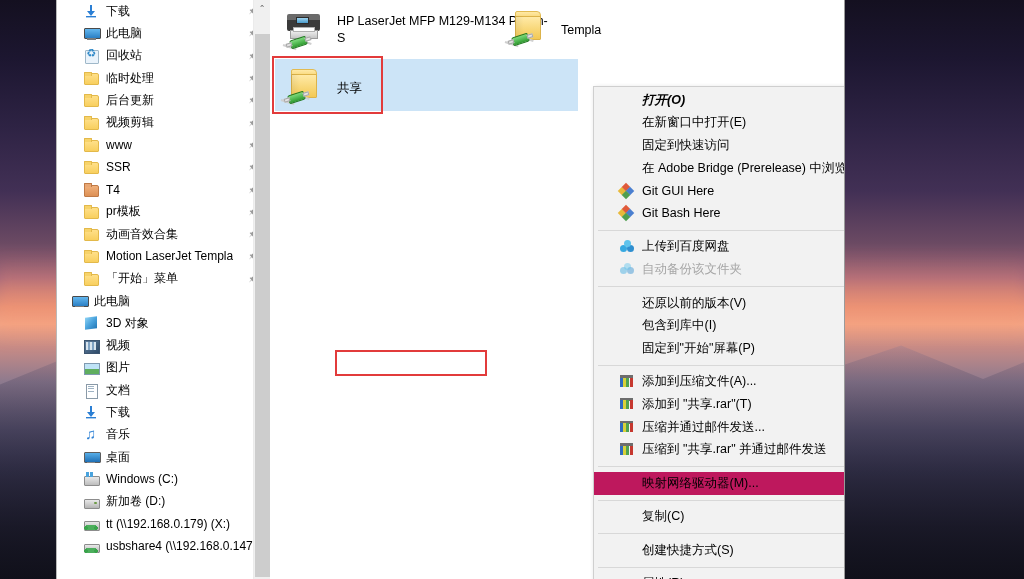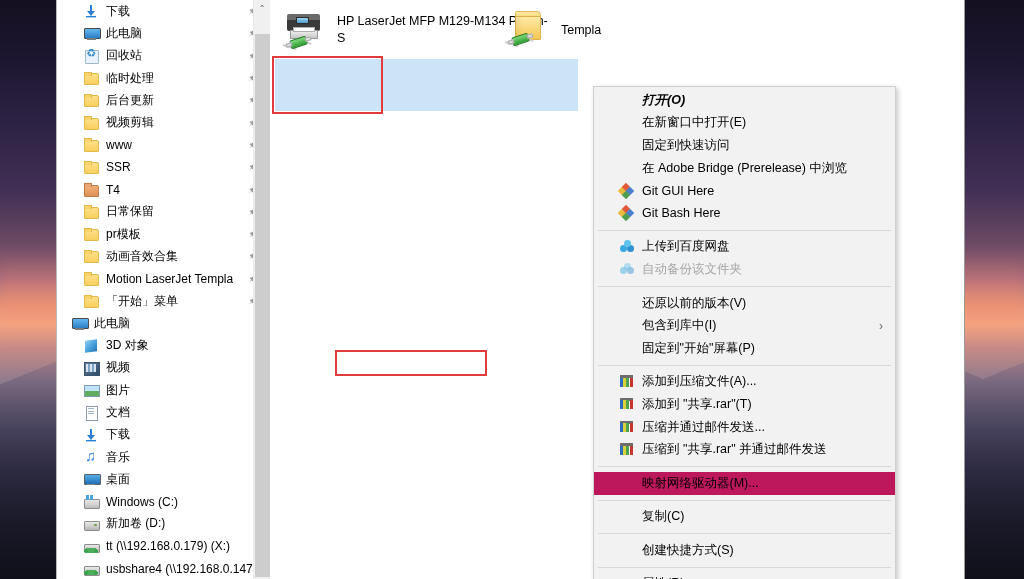--- a/index.html
+++ b/index.html
@@ -40,21 +40,21 @@
   }
   #desktop .haze {
     position: absolute; left:0; right:0; top: 44%; height: 16%;
     background: linear-gradient(180deg, rgba(255,160,120,0) 0%, rgba(255,150,110,.30) 45%, rgba(255,160,130,0) 100%);
     filter: blur(6px);
   }
 
   
   #explorer {
     position: absolute;
-    left: 56px; top: 0; width: 909px; height: 579px;
+    left: 56px; top: 0; width: 789px; height: 579px;
     background: #ffffff;
     border-left: 1px solid #b9b9b9;
     border-right: 1px solid #9a9a9a;
     overflow: hidden;
   }
 
   
   #navpane {
     position: absolute; left: 0; top: 0; width: 213px; height: 100%;
     background: #ffffff;
@@ -414,29 +414,20 @@
         <span class="nav-ico ic-folder ic-folder-orange"></span>
         <span class="nav-label">T4</span>
         <span class="pin">
           <svg width="11" height="11" viewBox="0 0 11 11">
             <path d="M7.2.9 6.4 1.7l.5.5-2.6 2-1-.3-.7.7 1.7 1.7-2.6 3 3-2.6 1.7 1.7.7-.7-.3-1 2-2.6.5.5.8-.8z" fill="#9a9a9a"></path>
           </svg>
         </span>
       </div>
       <div class="nav-item indent1">
         <span class="nav-ico ic-folder"></span>
-        <span class="nav-label">日常保留</span>
-        <span class="pin">
-          <svg width="11" height="11" viewBox="0 0 11 11">
-            <path d="M7.2.9 6.4 1.7l.5.5-2.6 2-1-.3-.7.7 1.7 1.7-2.6 3 3-2.6 1.7 1.7.7-.7-.3-1 2-2.6.5.5.8-.8z" fill="#9a9a9a"></path>
-          </svg>
-        </span>
-      </div>
-      <div class="nav-item indent1">
-        <span class="nav-ico ic-folder"></span>
         <span class="nav-label">pr模板</span>
         <span class="pin">
           <svg width="11" height="11" viewBox="0 0 11 11">
             <path d="M7.2.9 6.4 1.7l.5.5-2.6 2-1-.3-.7.7 1.7 1.7-2.6 3 3-2.6 1.7 1.7.7-.7-.3-1 2-2.6.5.5.8-.8z" fill="#9a9a9a"></path>
           </svg>
         </span>
       </div>
       <div class="nav-item indent1">
         <span class="nav-ico ic-folder"></span>
         <span class="nav-label">动画音效合集</span>
@@ -554,20 +545,35 @@
             <span class="cable"></span>
             <span class="cable2"></span>
             <span class="body"></span>
             <span class="tipA"></span>
             <span class="tipB"></span>
           </span>
       </span>
       <span class="tile-label">Templa</span>
     </div>
 
+    <div class="tile" style="left:4px; top:59px; width:110px;">
+      <span class="tile-ico bigfolder">
+        <span class="bf-back"></span>
+          <span class="bf-front"></span>
+          <span class="bf-shade"></span>
+        <span class="plug" style="left:0px; top:26px;">
+            <span class="cable"></span>
+            <span class="cable2"></span>
+            <span class="body"></span>
+            <span class="tipA"></span>
+            <span class="tipB"></span>
+          </span>
+      </span>
+      <span class="tile-label">共享</span>
+    </div>
 
     <div id="tile-share-redbox"></div>
 
     <div id="ctxmenu">
         <div class="mi bold">
           <span>打开(O)</span>
         </div>
         <div class="mi">
           <span>在新窗口中打开(E)</span>
         </div>

